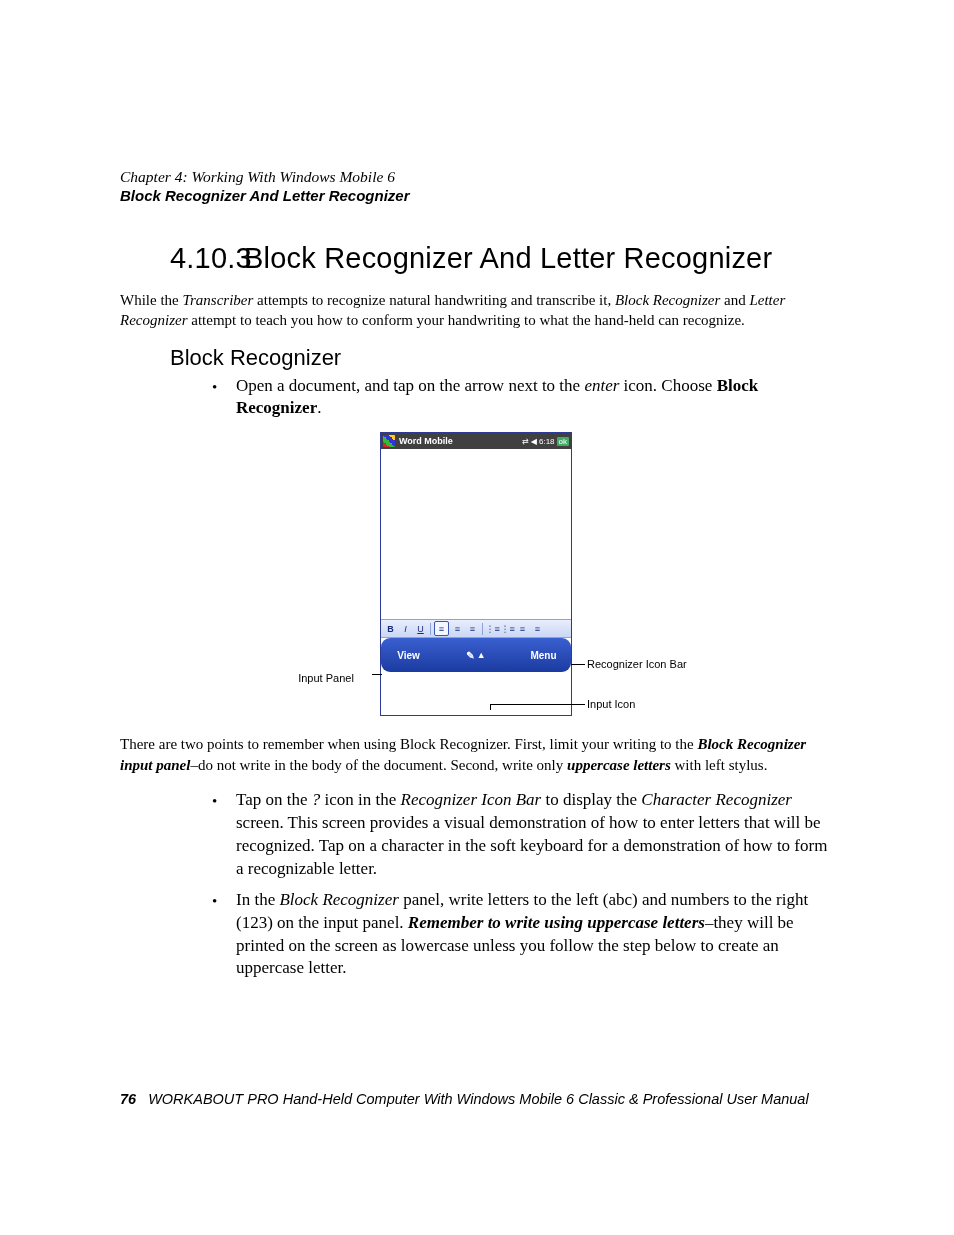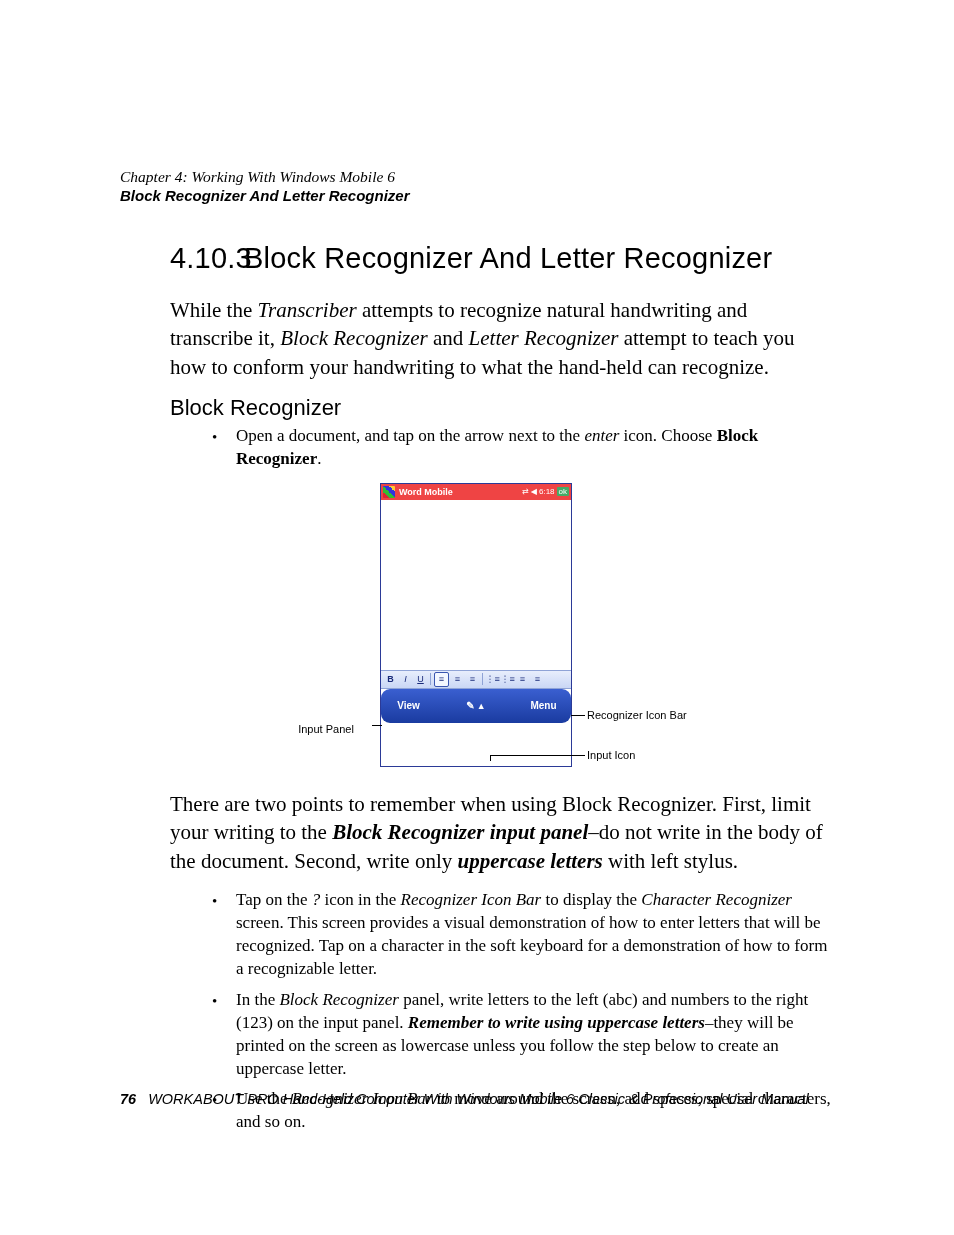--- a/index.html
+++ b/index.html
@@ -34,23 +34,22 @@
     letter-spacing: 0.2px;
     margin-left: 50px;
     margin-bottom: 8px;
     font-stretch: condensed;
   }
   .section-number {
     display: inline-block;
     width: 74px;
   }
   .body-text {
-    font-size: 21px;
+    font-size: 15px;
     line-height: 1.35;
-    margin-left: 50px;
     margin-bottom: 14px;
   }
   .subheading {
     font-family: "Arial Narrow", Arial, sans-serif;
     font-size: 22px;
     margin-left: 50px;
     margin-bottom: 4px;
     font-stretch: condensed;
   }
   ul.bullets {
@@ -87,21 +86,21 @@
     position: absolute;
     left: 138px;
     top: 0;
     width: 190px;
     height: 282px;
     border: 1px solid #2b3a97;
     background: #fff;
     font-size: 9px;
   }
   .titlebar {
-    background: #ef4444;
+    background: #404040;
     color: #fff;
     height: 16px;
     display: flex;
     align-items: center;
     padding: 0 2px;
     gap: 4px;
   }
   .win-flag { width: 12px; height: 12px; background: linear-gradient(45deg,#d23 25%,#3b3 0 50%,#33d 0 75%,#fc3 0); border-radius: 1px; flex-shrink:0;}
   .title-text { font-weight: bold; flex: 0 0 auto; }
   .title-spacer { flex: 1; }
@@ -248,21 +247,18 @@
     <span>There are two points to remember when using Block Recognizer. First, limit your writing to the </span><span class="bi">Block Recognizer input panel</span><span>–do not write in the body of the document. Second, write only </span><span class="bi">uppercase letters</span><span> with left stylus.</span>
   </p>
 
   <ul class="bullets">
     <li>
       <span>Tap on the </span><em>?</em><span> icon in the </span><em>Recognizer Icon Bar</em><span> to display the </span><em>Character Recognizer</em><span> screen. This screen provides a visual demonstration of how to enter letters that will be recognized. Tap on a character in the soft keyboard for a demonstration of how to form a recognizable letter.</span>
     </li>
     <li>
       <span>In the </span><em>Block Recognizer</em><span> panel, write letters to the left (abc) and numbers to the right (123) on the input panel. </span><span class="bi">Remember to write using uppercase letters</span><span>–they will be printed on the screen as lowercase unless you follow the step below to create an uppercase letter.</span>
     </li>
-    <li>
-      <span>Use the </span><em>Recognizer Icon Bar</em><span> to move around the screen, add spaces, special characters, and so on.</span>
-    </li>
   </ul>
 </div>
 
 <div class="footer">
   <span class="pg">76</span><span>WORKABOUT PRO Hand-Held Computer With Windows Mobile 6 Classic &amp; Professional User Manual</span>
 </div>
 
 </body></html>

